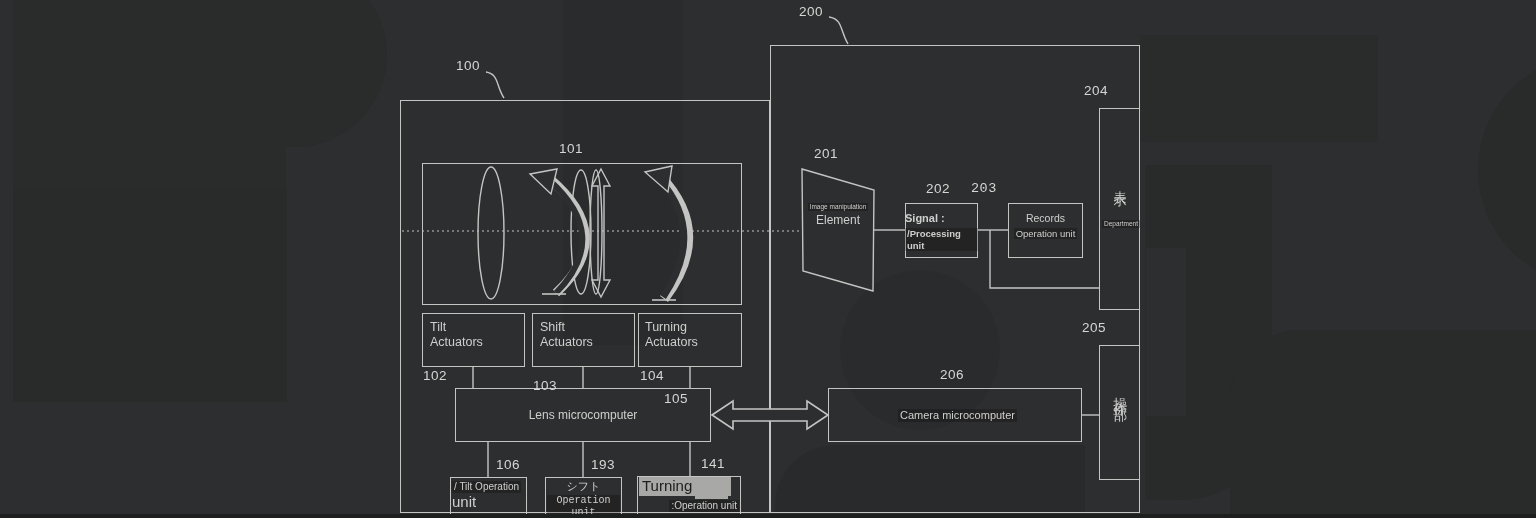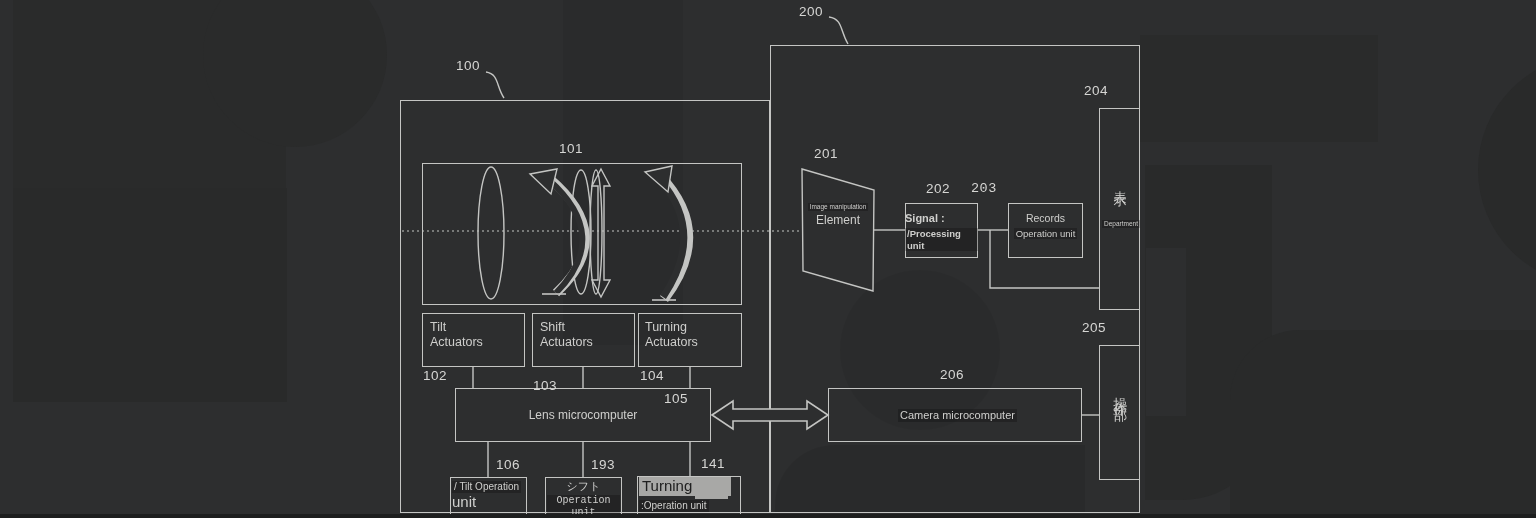--- a/index.html
+++ b/index.html
@@ -131,21 +131,21 @@
     <div style="font-size:10px;"><span class="patch">/ Tilt Operation</span></div>
     <div style="font-size:15px;">unit</div>
   </div>
   <div class="btxt" style="left:547px;top:480px;width:73px;text-align:center;">
     <div style="font-size:11px;">シフト</div>
     <div style="font-size:10px;margin-top:2px;font-family:Liberation Mono, monospace;"><span class="patch">Operation unit</span></div>
   </div>
   <div class="btxt" style="left:639px;top:477px;width:100px;">
     <div class="hl" style="font-size:15px;width:89px;padding:0 0 1px 3px;">Turning</div>
     <div class="hl" style="position:absolute;left:56px;top:17px;width:33px;height:5px;"></div>
-    <div style="font-size:10px;text-align:left;margin-top:4px;"><span class="patch">:Operation unit</span></div>
+    <div style="font-size:10px;text-align:right;margin-top:4px;"><span class="patch">:Operation unit</span></div>
   </div>
 
   <div class="btxt" style="left:803px;top:203px;width:70px;text-align:center;">
     <div style="font-size:6.5px;"><span class="patch">Image manipulation</span></div>
     <div style="font-size:12px;margin-top:2px;">Element</div>
   </div>
 
   <div class="btxt" style="left:905px;top:212px;width:73px;text-align:left;font-weight:bold;">
     <div style="font-size:11px;">Signal :</div>
     <div style="font-size:9.5px;margin-top:3px;"><span class="patch">/Processing unit</span></div>

